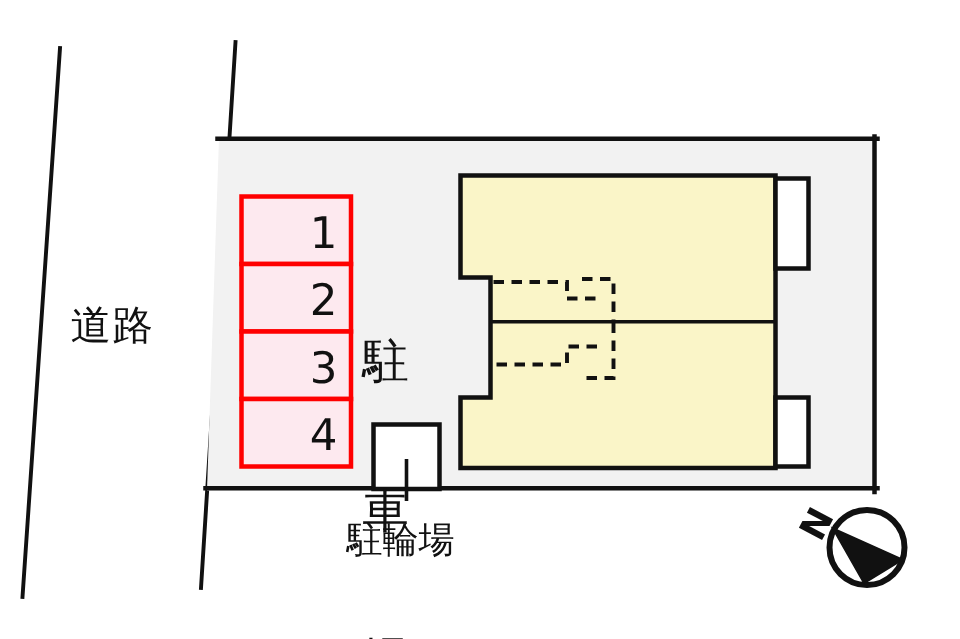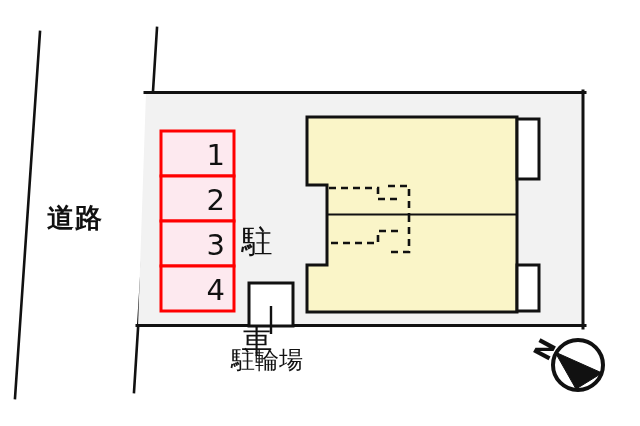--- a/index.html
+++ b/index.html
@@ -32,21 +32,21 @@
     font-family: "DejaVu Sans", "Liberation Sans", sans-serif;
     white-space: pre;
     line-height: 1;
     user-select: none;
   }
   #label-road {
     left: 47px;
     top: 204px;
     font-size: 27px;
     letter-spacing: 1px;
-    font-weight: 700;
+    font-weight: 400;
   }
   #label-parking {
     left: 240px;
     top: 159px;
     font-size: 31px;
     width: 34px;
     line-height: 1.07;
     text-align: center;
     font-weight: 500;
   }

